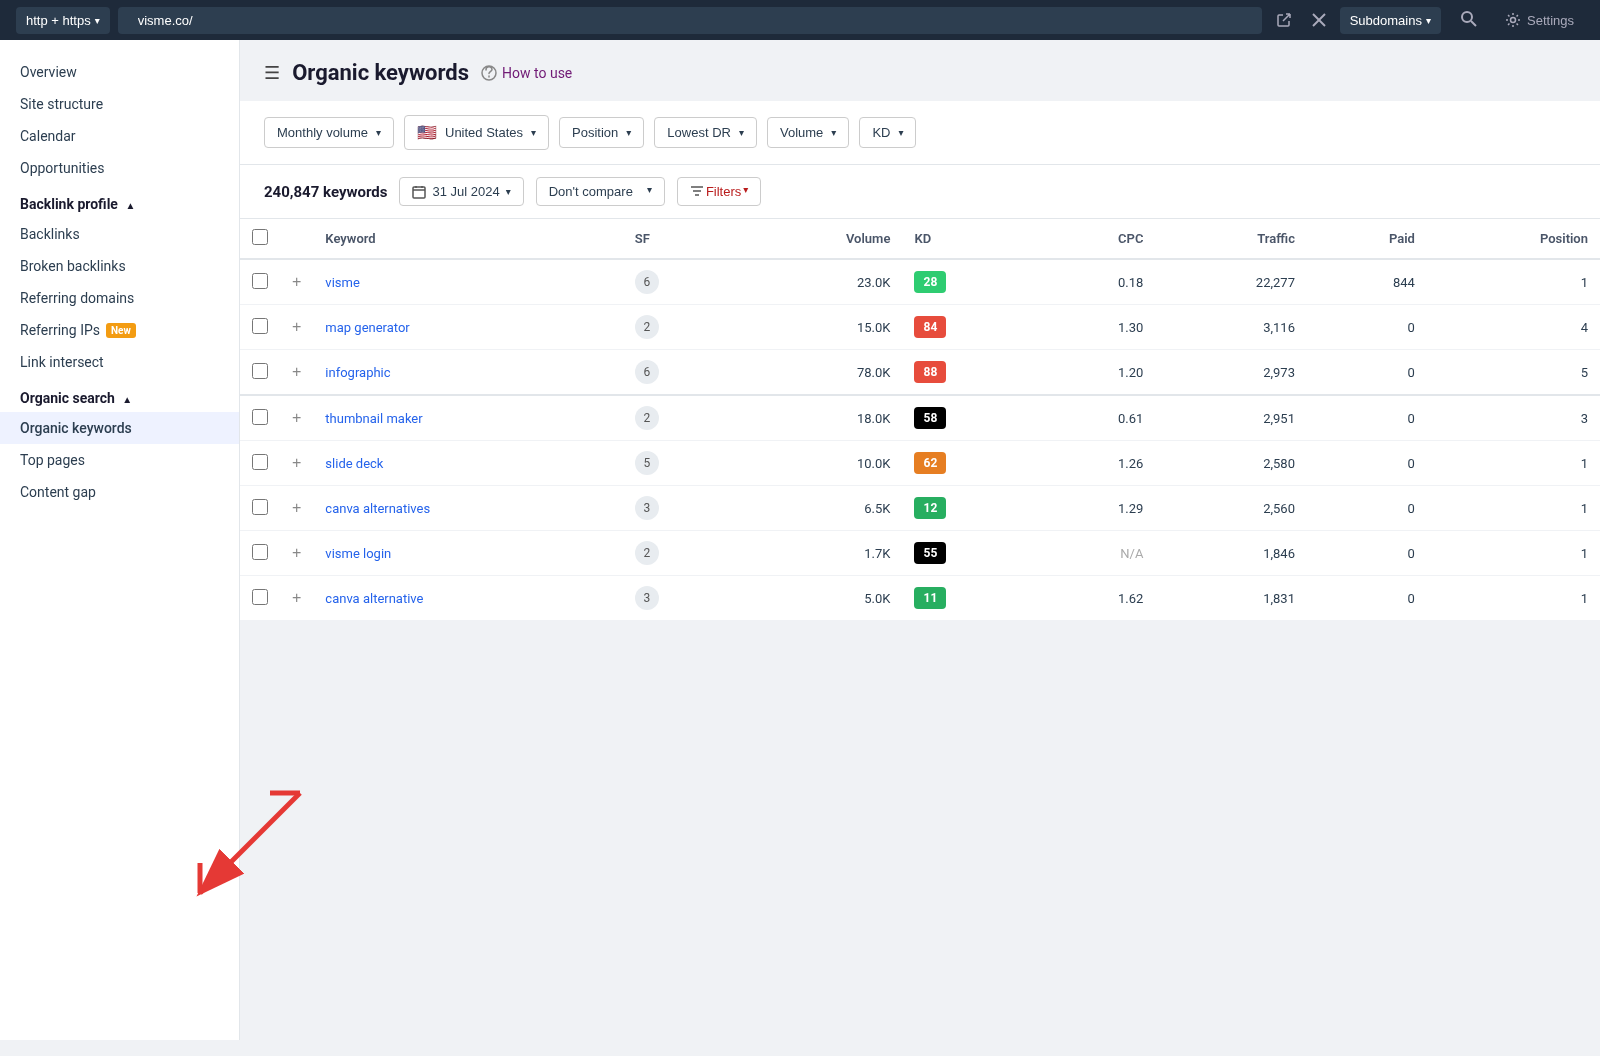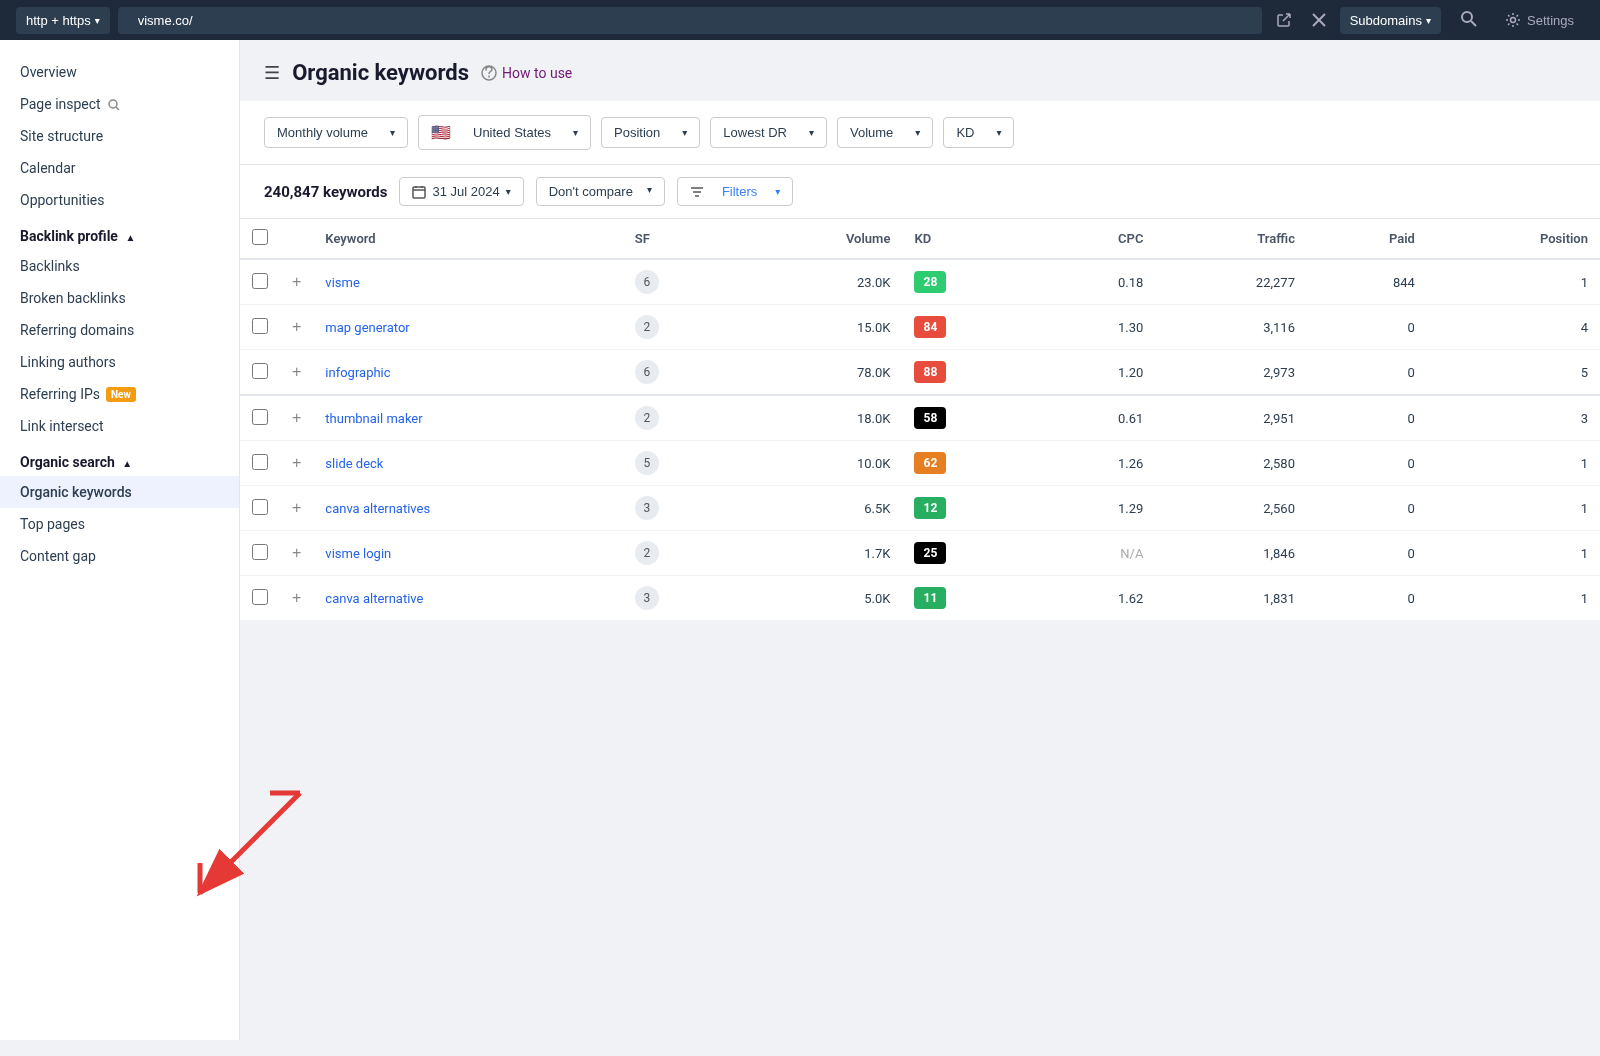--- a/index.html
+++ b/index.html
@@ -58,37 +58,37 @@
     .how-to-use {
       display: flex; align-items: center; gap: 5px; color: #701a75; font-size: 14px; cursor: pointer; text-decoration: none;
     }
     .hamburger-icon { font-size: 18px; color: #444; cursor: pointer; }
 
     
     .filter-bar {
       background: #fff; padding: 14px 24px; display: flex; align-items: center; gap: 10px; border-bottom: 1px solid #e2e6ea; flex-wrap: wrap;
     }
     .filter-btn {
-      background: #fff; border: 1px solid #ccc; border-radius: 4px; padding: 7px 12px; font-size: 13px; cursor: pointer; display: flex; align-items: center; gap: 22px; color: #2c3e50;
+      background: #fff; border: 1px solid #ccc; border-radius: 4px; padding: 7px 12px; font-size: 13px; cursor: pointer; display: flex; align-items: center; gap: 8px; color: #2c3e50;
     }
     .flag { font-size: 16px; }
 
     
     .table-controls {
       background: #fff; padding: 12px 24px; display: flex; align-items: center; gap: 12px; border-bottom: 1px solid #e2e6ea;
     }
     .keywords-count { font-size: 15px; font-weight: 700; color: #1a1a2e; }
     .date-btn {
       background: #fff; border: 1px solid #ccc; border-radius: 4px; padding: 6px 12px; font-size: 13px; cursor: pointer; display: flex; align-items: center; gap: 6px; color: #2c3e50;
     }
     .compare-btn {
       background: #fff; border: 1px solid #ccc; border-radius: 4px; padding: 6px 12px; font-size: 13px; cursor: pointer; display: flex; align-items: flex-start; gap: 14px; color: #2c3e50;
     }
     .filters-btn {
-      background: #fff; border: 1px solid #ccc; border-radius: 4px; padding: 6px 12px; font-size: 13px; cursor: pointer; display: flex; align-items: center; gap: 18px; color: #3b82f6;
+      background: #fff; border: 1px solid #ccc; border-radius: 4px; padding: 6px 12px; font-size: 13px; cursor: pointer; display: flex; align-items: flex-start; gap: 2px; color: #b91c1c;
     }
 
     
     .table-container { background: #fff; overflow-x: auto; }
     table { width: 100%; border-collapse: collapse; }
     thead tr { border-bottom: 2px solid #e2e6ea; }
     th {
       padding: 10px 12px; text-align: left; font-size: 13px; font-weight: 600; color: #4a5568; white-space: nowrap;
     }
     th.right, td.right { text-align: right; }
@@ -158,27 +158,20 @@
 </div>
 
 <div class="layout">
 
   <div class="sidebar">
 
     <div class="sidebar-item">
       <span>Overview</span>
     </div>
     <div class="sidebar-item">
-      <span>Page inspect</span>
-      <svg width="13" height="13" viewBox="0 0 13 13" fill="none" stroke="#888" stroke-width="1.5">
-        <circle cx="6" cy="6" r="4"></circle>
-          <line x1="9" y1="9" x2="12" y2="12"></line>
-      </svg>
-    </div>
-    <div class="sidebar-item">
       <span>Site structure</span>
     </div>
     <div class="sidebar-item">
       <span>Calendar</span>
     </div>
     <div class="sidebar-item">
       <span>Opportunities</span>
     </div>
 
     <div class="sidebar-section">
@@ -186,23 +179,20 @@
       <span style="margin-left:4px; font-size:10px;">▲</span>
     </div>
     <div class="sidebar-item">
       <span>Backlinks</span>
     </div>
     <div class="sidebar-item">
       <span>Broken backlinks</span>
     </div>
     <div class="sidebar-item">
       <span>Referring domains</span>
-    </div>
-    <div class="sidebar-item">
-      <span>Linking authors</span>
     </div>
     <div class="sidebar-item">
       <span>Referring IPs</span>
       <span class="badge-new">New</span>
     </div>
     <div class="sidebar-item">
       <span>Link intersect</span>
     </div>
 
     <div class="sidebar-section">
@@ -381,21 +371,21 @@
     <td class="right">2,560</td>
     <td class="right">0</td>
     <td class="right">1</td>
   </tr>
             <tr>
     <td><input type="checkbox" class="row-check" style=""></td>
     <td><button class="add-btn">+</button></td>
     <td><a href="#" class="keyword-link">visme login</a></td>
     <td><span class="sf-badge">2</span></td>
     <td class="right">1.7K</td>
-    <td><span class="kd-badge kd-yellow">25</span></td>
+    <td><span class="kd-badge kd-yellow">55</span></td>
     <td class="right"><span class="na-text">N/A</span></td>
     <td class="right">1,846</td>
     <td class="right">0</td>
     <td class="right">1</td>
   </tr>
             <tr>
     <td><input type="checkbox" class="row-check" style=""></td>
     <td><button class="add-btn">+</button></td>
     <td><a href="#" class="keyword-link">canva alternative</a></td>
     <td><span class="sf-badge">3</span></td>

